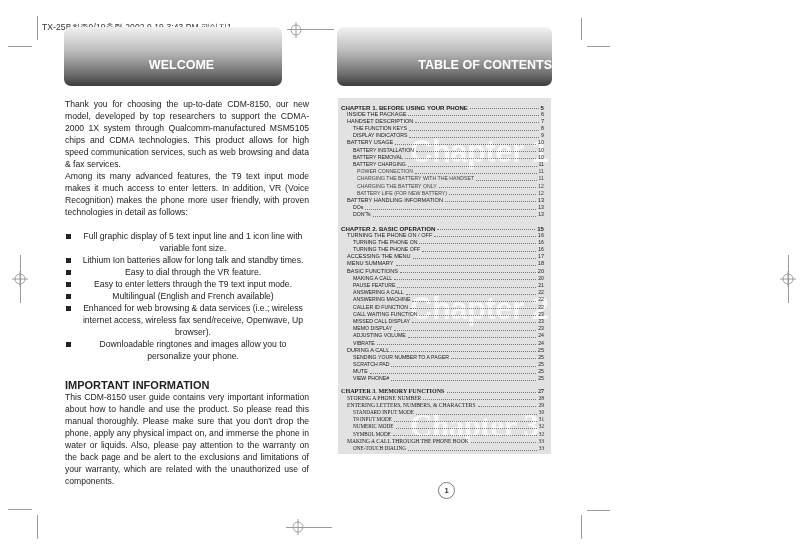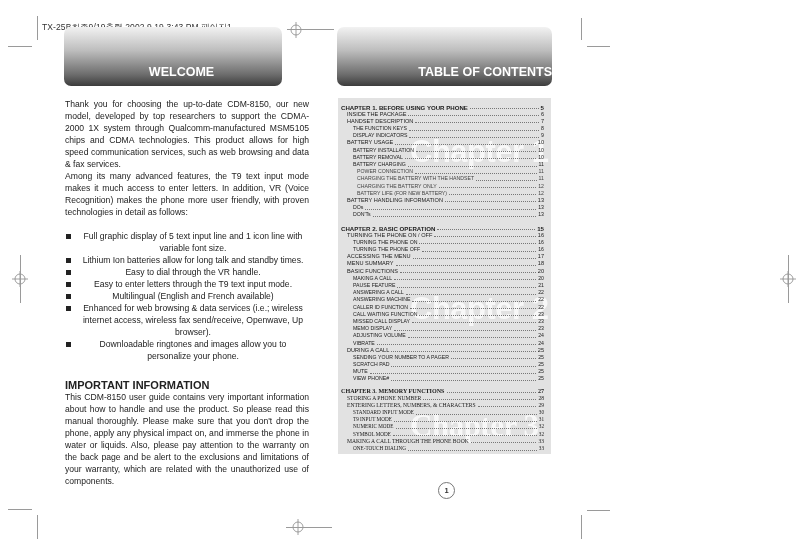--- a/index.html
+++ b/index.html
@@ -2,21 +2,21 @@
 <html><head>
 <meta charset="utf-8">
 <style>
   html, body { margin:0; padding:0; }
   body { width:808px; height:558px; background:#ffffff; position:relative; overflow:hidden; font-family:"Liberation Sans", sans-serif; color:#1a1a1a; }
   .slug { position:absolute; left:42px; top:22px; font-size:8.5px; color:#333; letter-spacing:0.1px; }
   .mark-line { position:absolute; background:#9a9a9a; }
   .reg { position:absolute; width:16px; height:16px; }
   .reg svg { display:block; }
   .header-box { position:absolute; top:27px; height:59px; border-radius:7px; background:linear-gradient(to bottom,#f2f2f2 0%,#bdbdbd 40%,#6e6e6e 80%,#3c3c3c 100%); color:#fff; font-weight:bold; font-size:12.5px; text-align:center; }
-  .header-box span { position:absolute; left:0; right:0; bottom:7px;padding-left:17px; }
+  .header-box span { position:absolute; left:0; right:0; bottom:14px;padding-left:17px; }
   .left-col { position:absolute; left:65px; top:98px; width:244px; font-size:8.6px; line-height:12px; color:#222; }
   .left-col p { margin:0; text-align:justify; }
   .bullets { list-style:none; margin:12px 0 0 0; padding:0;text-align:center; }
   .bullets li { position:relative; padding-left:12px; }
   .bullets li::before { content:""; position:absolute; left:1px; top:4px; width:5px; height:5px; background:#222; }
   .imp-title { margin-top:17px; font-weight:bold; font-size:11px; }
   .toc { position:absolute; left:338px; width:213px; background:#e2e2e2; font-size:5.2px; overflow:hidden; }
   .toc .wm { position:absolute; left:72px; font-size:31px; font-weight:bold; color:rgba(255,255,255,0.75); letter-spacing:-0.5px; pointer-events:none; }
   .toc .row { position:relative; display:flex; align-items:flex-end; height:7.2px; line-height:7px; white-space:nowrap; }
   .toc .row .t { flex:none; }
@@ -78,21 +78,21 @@
 <div class="header-box" style="left:64px;width:218px;">
   <span>WELCOME</span>
 </div>
 
 <div class="left-col">
   <p>Thank you for choosing the up-to-date CDM-8150, our new model, developed by top researchers to support the CDMA-2000 1X system through Qualcomm-manufactured MSM5105 chips and CDMA technologies. This product allows for high speed communication services, such as web browsing and data &amp; fax services.</p>
   <p>Among its many advanced features, the T9 text input mode makes it much access to enter letters. In addition, VR (Voice Recognition) makes the phone more user friendly, with proven technologies in detail as follows:</p>
   <ul class="bullets">
     <li>Full graphic display of 5 text input line  and 1 icon line with variable font size.</li>
     <li>Lithium Ion batteries allow for long talk and standby times.</li>
-    <li>Easy to dial through the VR handle.</li>
+    <li>Easy to dial through the VR feature.</li>
     <li>Easy to enter letters through the T9 text input mode.</li>
     <li>Multilingual (English and French available)</li>
     <li>Enhanced for web browsing &amp; data services (i.e.; wireless internet access, wireless fax send/receive, Openwave, Up browser).</li>
     <li>Downloadable ringtones and images allow you to personalize your phone.</li>
   </ul>
   <div class="imp-title">IMPORTANT INFORMATION</div>
   <p>This CDM-8150 user guide contains very important information about how to handle and use the product. So please read this manual thoroughly. Please make sure that you don't drop the phone, apply any physical impact on, and immerse the phone in water or liquids. Also, please pay attention to the warranty on the back page and be alert to the exclusions and limitations of your warranty, which are related with the unauthorized use of components.</p>
 </div>
 
 <div class="header-box" style="left:337px;width:215px;text-align:right;">

